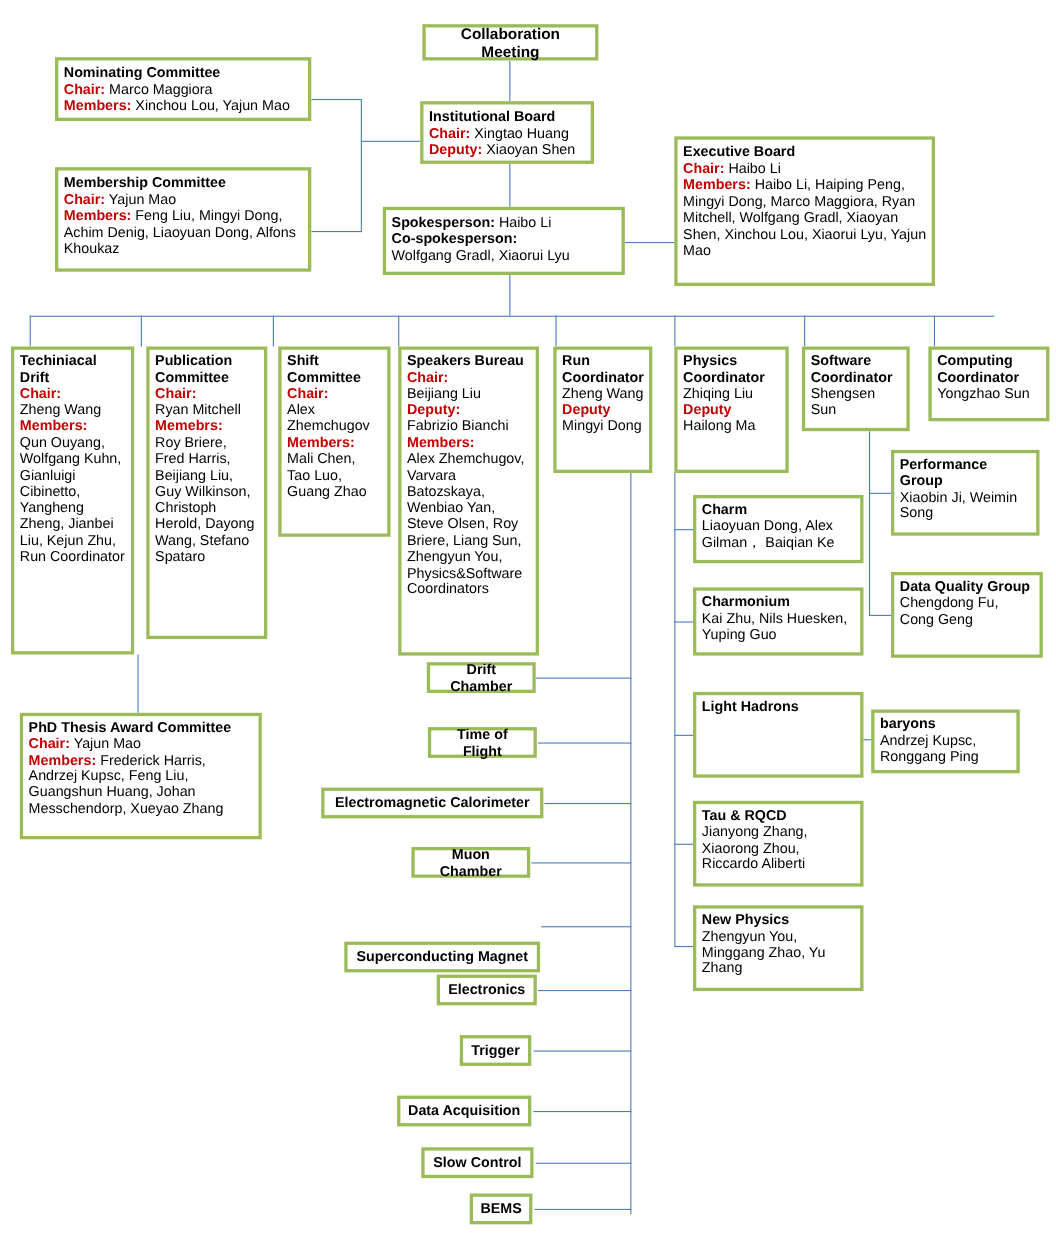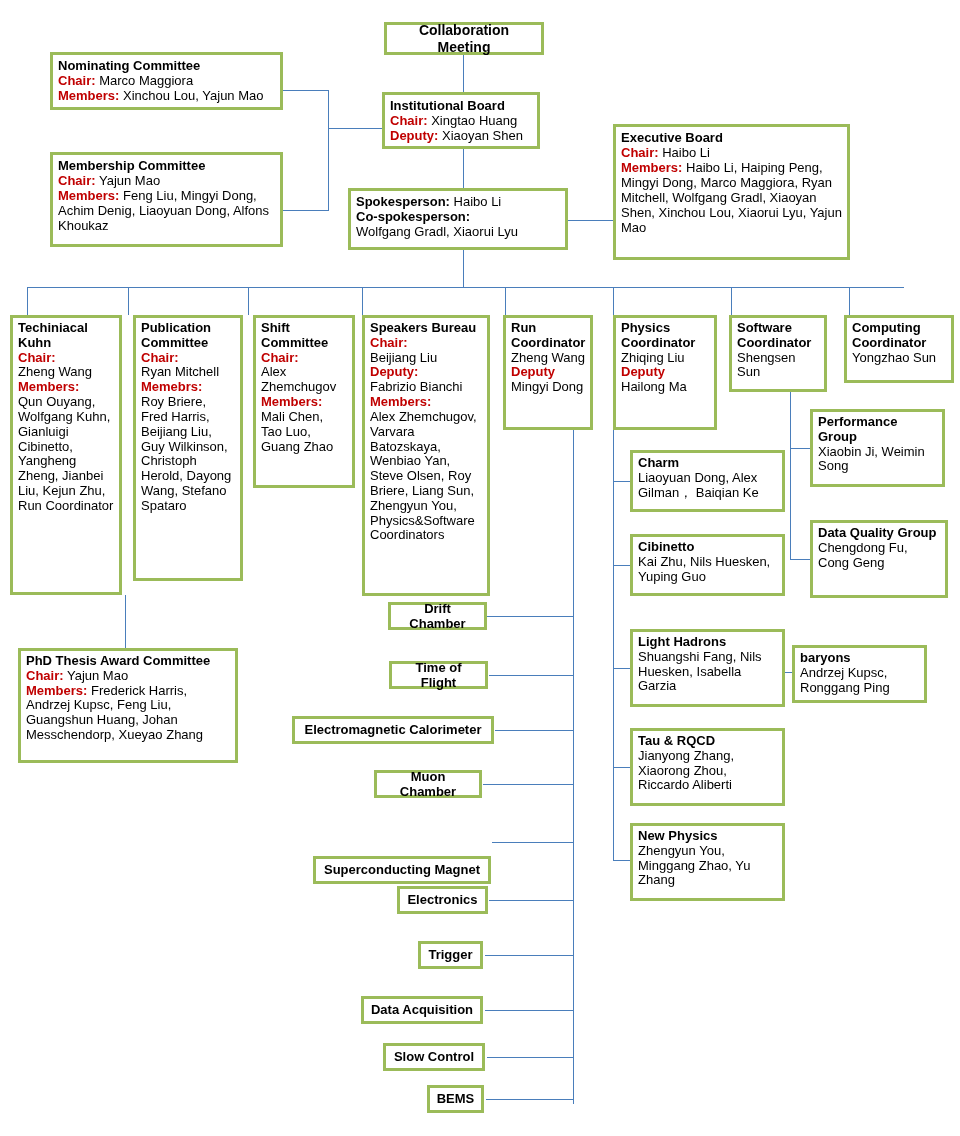--- a/index.html
+++ b/index.html
@@ -138,21 +138,21 @@
     <div class="row"><span class="lbl">Members:</span> <span>Feng Liu, Mingyi Dong, Achim  Denig, Liaoyuan Dong, Alfons Khoukaz</span></div>
   </div>
 
   <div class="box" style="left:613px; top:124px; width:237px; height:136px; font-size:13px;">
     <div class="bt">Executive Board</div>
     <div class="row"><span class="lbl">Chair:</span> <span>Haibo Li</span></div>
     <div class="row"><span class="lbl">Members:</span> <span>Haibo Li,  Haiping Peng, Mingyi Dong, Marco  Maggiora, Ryan Mitchell, Wolfgang Gradl, Xiaoyan Shen, Xinchou Lou, Xiaorui Lyu, Yajun Mao</span></div>
   </div>
 
   <div class="box tight" style="left:10px; top:315px; width:112px; height:280px; font-size:13px;">
-    <div class="bt">Techiniacal Kuhn</div>
+    <div class="bt">Techiniacal Drift</div>
     <div class="lbl">Chair:</div>
     <div class="row">Zheng Wang</div>
     <div class="lbl">Members:</div>
     <div class="row">Qun Ouyang, Wolfgang Kuhn, Gianluigi Cibinetto, Yangheng Zheng, Jianbei Liu, Kejun Zhu, Run Coordinator</div>
   </div>
 
   <div class="box tight" style="left:133px; top:315px; width:110px; height:266px; font-size:13px;">
     <div class="bt">Publication Committee</div>
     <div class="lbl">Chair:</div>
     <div class="row">Ryan Mitchell</div>
@@ -211,27 +211,26 @@
     <div class="bt">Data Quality Group</div>
     <div class="row">Chengdong Fu, Cong Geng</div>
   </div>
 
   <div class="box tight" style="left:630px; top:450px; width:155px; height:62px; font-size:13px;">
     <div class="bt">Charm</div>
     <div class="row">Liaoyuan Dong, Alex Gilman，  Baiqian Ke</div>
   </div>
 
   <div class="box tight" style="left:630px; top:534px; width:155px; height:62px; font-size:13px;">
-    <div class="bt">Cibinetto</div>
+    <div class="bt">Charmonium</div>
     <div class="row">Kai Zhu, Nils Huesken, Yuping Guo</div>
   </div>
 
   <div class="box tight" style="left:630px; top:629px; width:155px; height:78px; font-size:13px;">
     <div class="bt">Light Hadrons</div>
-    <div class="row">Shuangshi Fang, Nils Huesken, Isabella Garzia</div>
   </div>
 
   <div class="box tight" style="left:630px; top:728px; width:155px; height:78px; font-size:13px;">
     <div class="bt">Tau &amp; RQCD</div>
     <div class="row">Jianyong Zhang, Xiaorong Zhou, Riccardo Aliberti</div>
   </div>
 
   <div class="box tight" style="left:630px; top:823px; width:155px; height:78px; font-size:13px;">
     <div class="bt">New Physics</div>
     <div class="row">Zhengyun You, Minggang Zhao, Yu Zhang</div>

